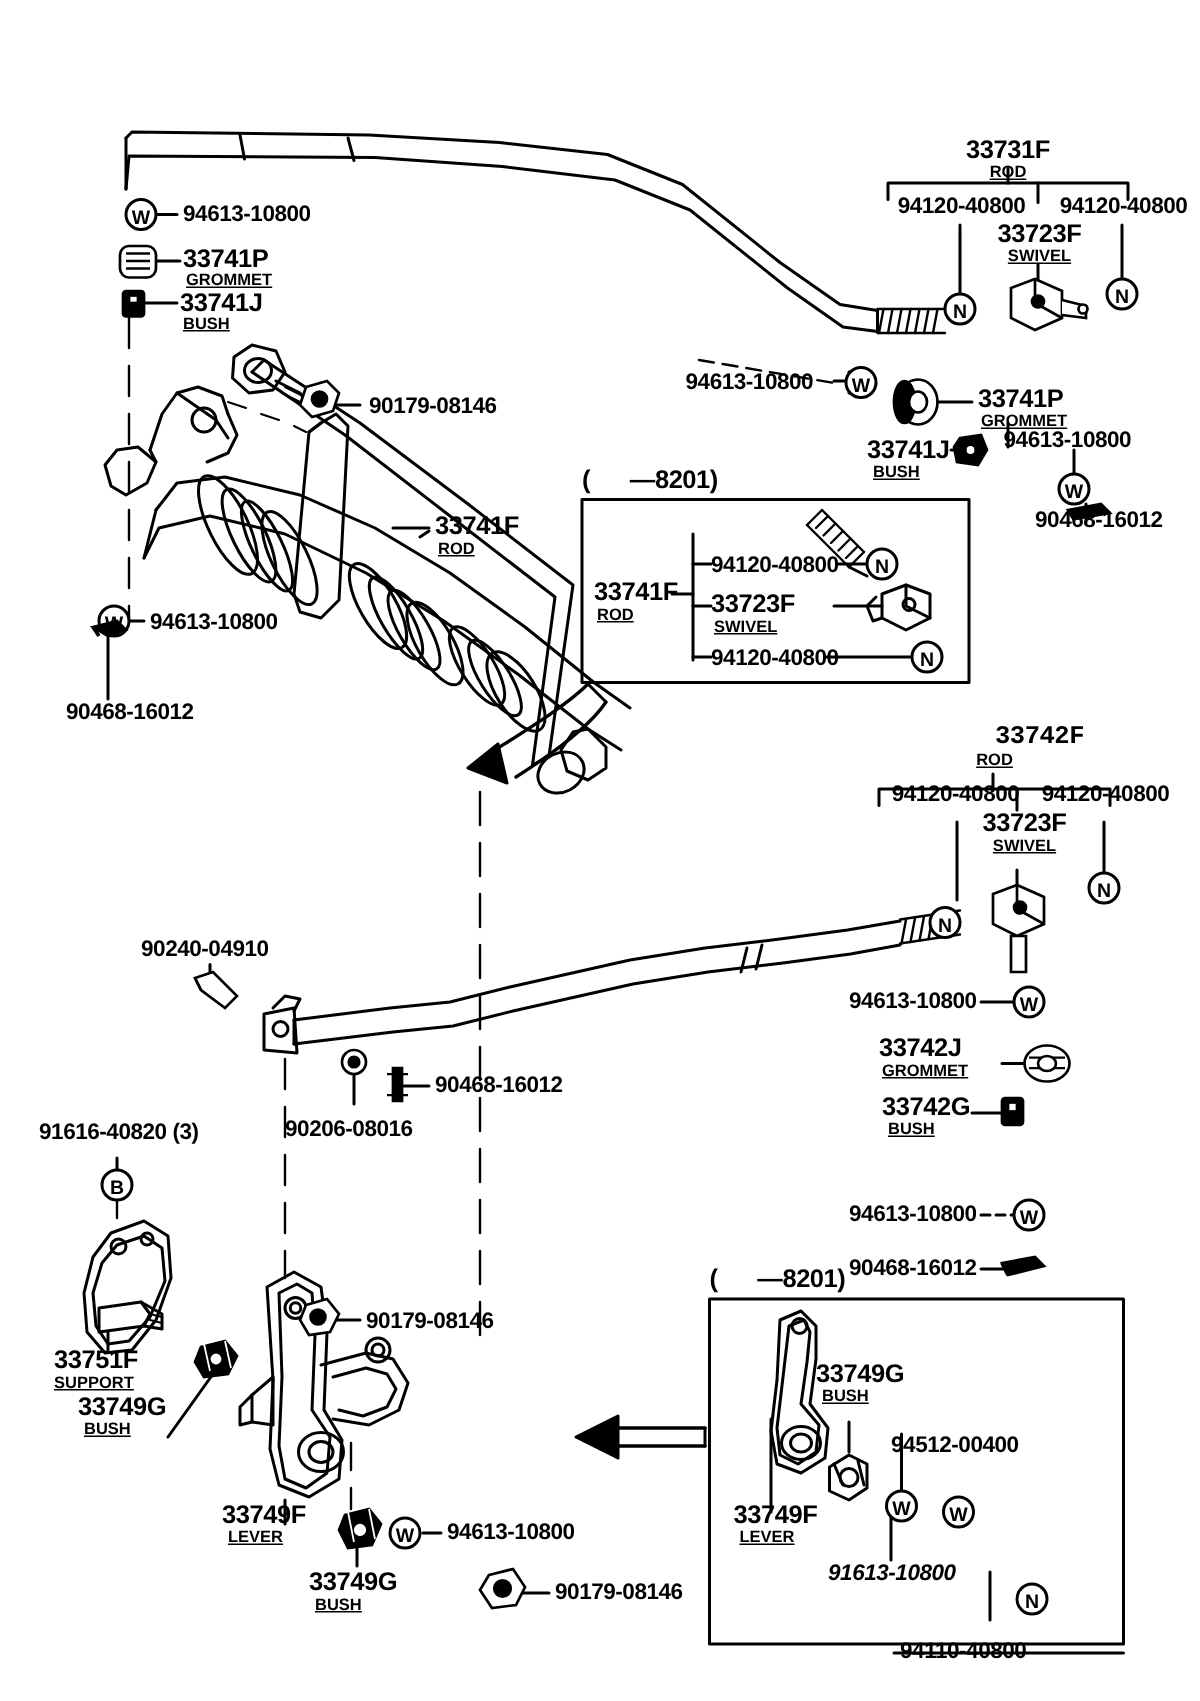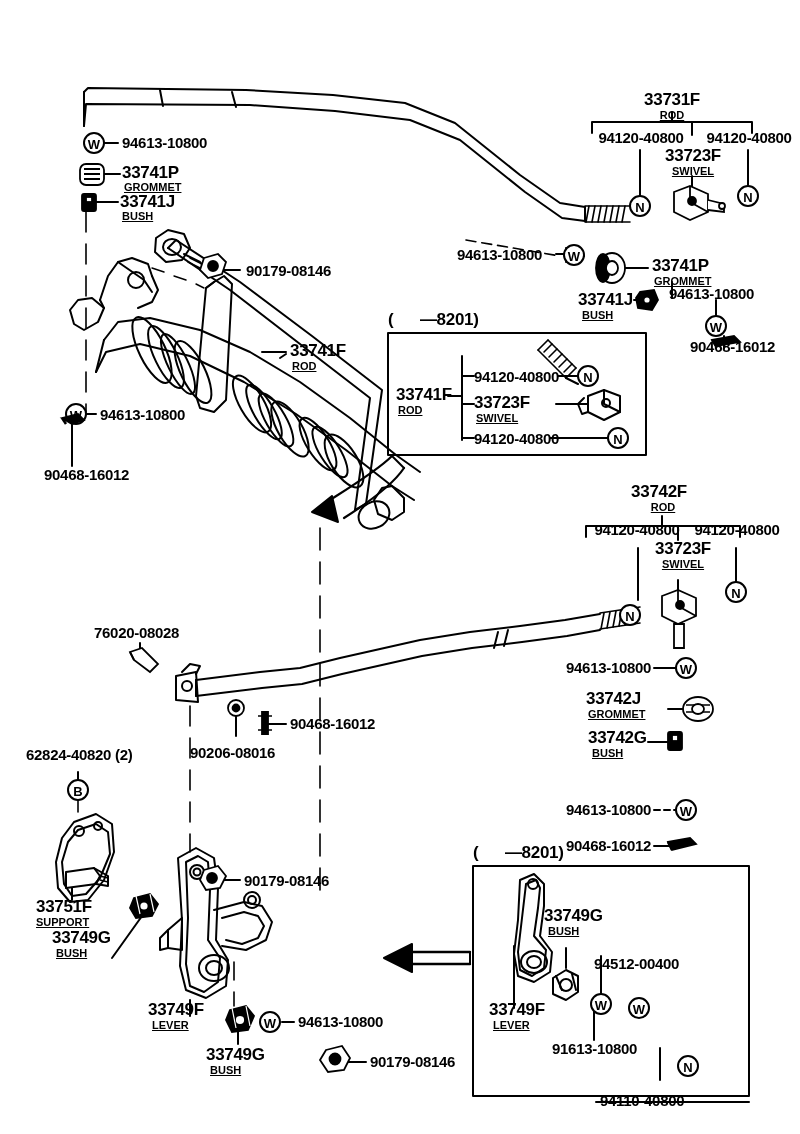--- a/index.html
+++ b/index.html
@@ -492,55 +492,55 @@
 <div class="lbl pn" style="left:690px;top:338px;">90468-16012</div>
 
 <div class="lbl pn-lg" style="left:388px;top:310px;">(      —8201)</div>
 <div class="lbl pn-lg" style="left:396px;top:385px;">33741F</div>
 <div class="lbl sub" style="left:398px;top:404px;">ROD</div>
 <div class="lbl pn" style="left:474px;top:368px;">94120-40800</div>
 <div class="lbl pn-lg" style="left:474px;top:393px;">33723F</div>
 <div class="lbl sub" style="left:476px;top:412px;">SWIVEL</div>
 <div class="lbl pn" style="left:474px;top:430px;">94120-40800</div>
 
-<div class="lbl pn-lg ctr" style="left:659px;top:482px;">33742F</div>
+<div class="lbl pn-lg ctr" style="left:693px;top:482px;font-family:Liberation Mono, monospace;">33742F</div>
 <div class="lbl sub ctr" style="left:663px;top:501px;">ROD</div>
 <div class="lbl pn ctr" style="left:637px;top:521px;">94120-40800</div>
 <div class="lbl pn ctr" style="left:737px;top:521px;">94120-40800</div>
 <div class="lbl pn-lg ctr" style="left:683px;top:539px;">33723F</div>
 <div class="lbl sub ctr" style="left:683px;top:558px;">SWIVEL</div>
 
 <div class="lbl pn" style="left:566px;top:659px;">94613-10800</div>
 <div class="lbl pn-lg" style="left:586px;top:689px;">33742J</div>
 <div class="lbl sub" style="left:588px;top:708px;">GROMMET</div>
 <div class="lbl pn-lg" style="left:588px;top:728px;">33742G</div>
 <div class="lbl sub" style="left:592px;top:747px;">BUSH</div>
 <div class="lbl pn" style="left:566px;top:801px;">94613-10800</div>
 <div class="lbl pn" style="left:566px;top:837px;">90468-16012</div>
 
-<div class="lbl pn" style="left:94px;top:624px;">76020-08028</div>
+<div class="lbl pn" style="left:94px;top:624px;">90240-04910</div>
 <div class="lbl pn" style="left:290px;top:715px;">90468-16012</div>
 <div class="lbl pn" style="left:190px;top:744px;">90206-08016</div>
-<div class="lbl pn" style="left:26px;top:746px;">62824-40820 (2)</div>
+<div class="lbl pn" style="left:26px;top:746px;">91616-40820 (3)</div>
 <div class="lbl pn-lg" style="left:36px;top:897px;">33751F</div>
 <div class="lbl sub" style="left:36px;top:916px;">SUPPORT</div>
 <div class="lbl pn-lg" style="left:52px;top:928px;">33749G</div>
 <div class="lbl sub" style="left:56px;top:947px;">BUSH</div>
 <div class="lbl pn" style="left:244px;top:872px;">90179-08146</div>
 <div class="lbl pn-lg" style="left:148px;top:1000px;">33749F</div>
 <div class="lbl sub" style="left:152px;top:1019px;">LEVER</div>
 <div class="lbl pn-lg" style="left:206px;top:1045px;">33749G</div>
 <div class="lbl sub" style="left:210px;top:1064px;">BUSH</div>
 <div class="lbl pn" style="left:298px;top:1013px;">94613-10800</div>
 <div class="lbl pn" style="left:370px;top:1053px;">90179-08146</div>
 
 <div class="lbl pn-lg" style="left:473px;top:843px;">(      —8201)</div>
 <div class="lbl pn-lg" style="left:544px;top:906px;">33749G</div>
 <div class="lbl sub" style="left:548px;top:925px;">BUSH</div>
 <div class="lbl pn-lg" style="left:489px;top:1000px;">33749F</div>
 <div class="lbl sub" style="left:493px;top:1019px;">LEVER</div>
 <div class="lbl pn" style="left:594px;top:955px;">94512-00400</div>
-<div class="lbl pn" style="left:552px;top:1040px;">91613-10800</div>
+<div class="lbl pn" style="left:552px;top:1040px;font-style:italic;">91613-10800</div>
 <div class="lbl pn" style="left:600px;top:1092px;">94110-40800</div>
 
 <div class="lbl pn" style="left:681px;top:1106px;margin-top:43px;">MC  7950-C</div>
 
 </div>
 
 </body></html>

